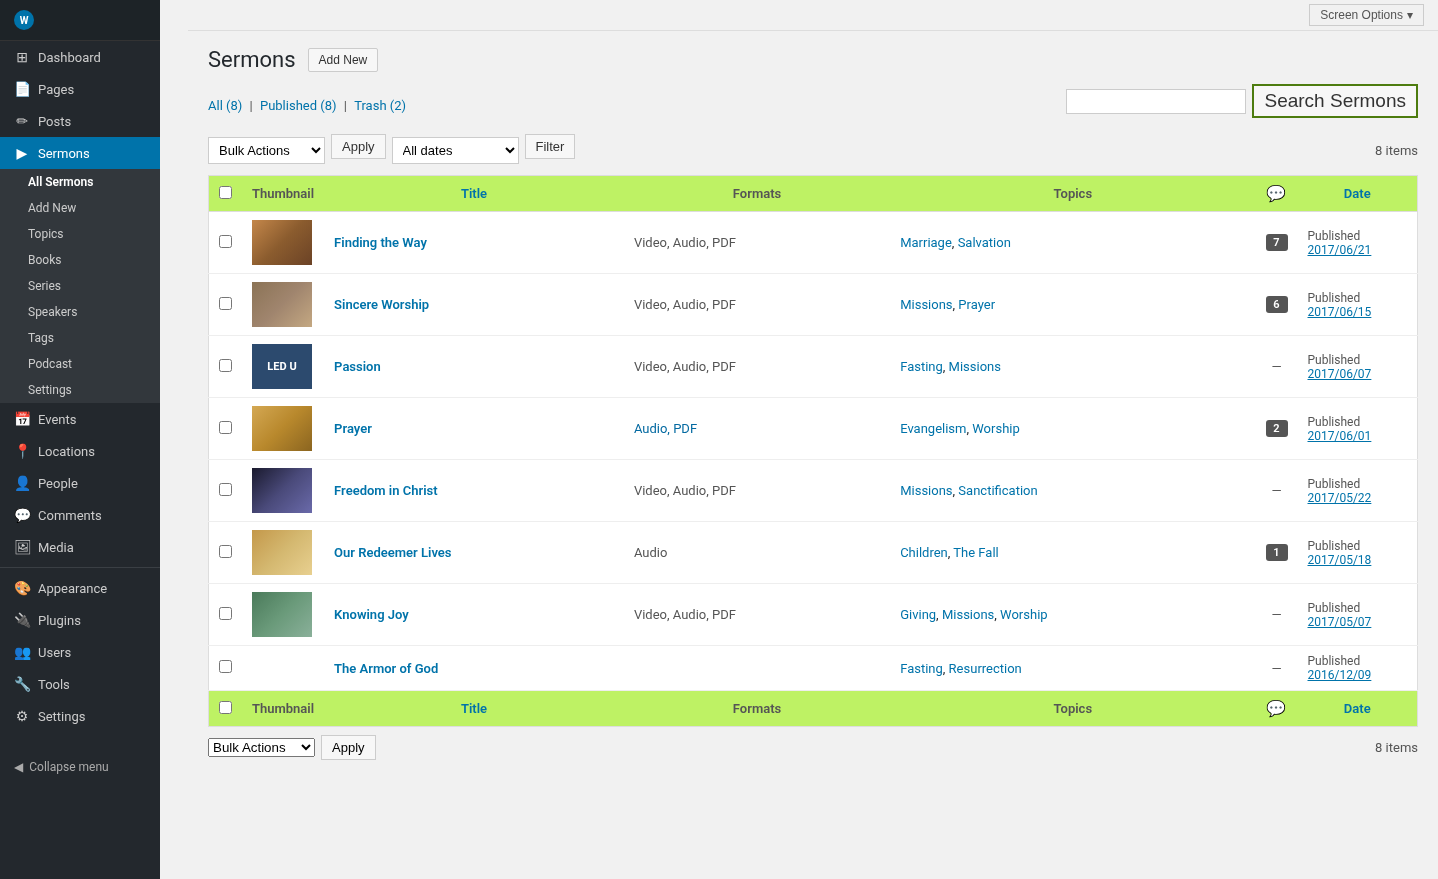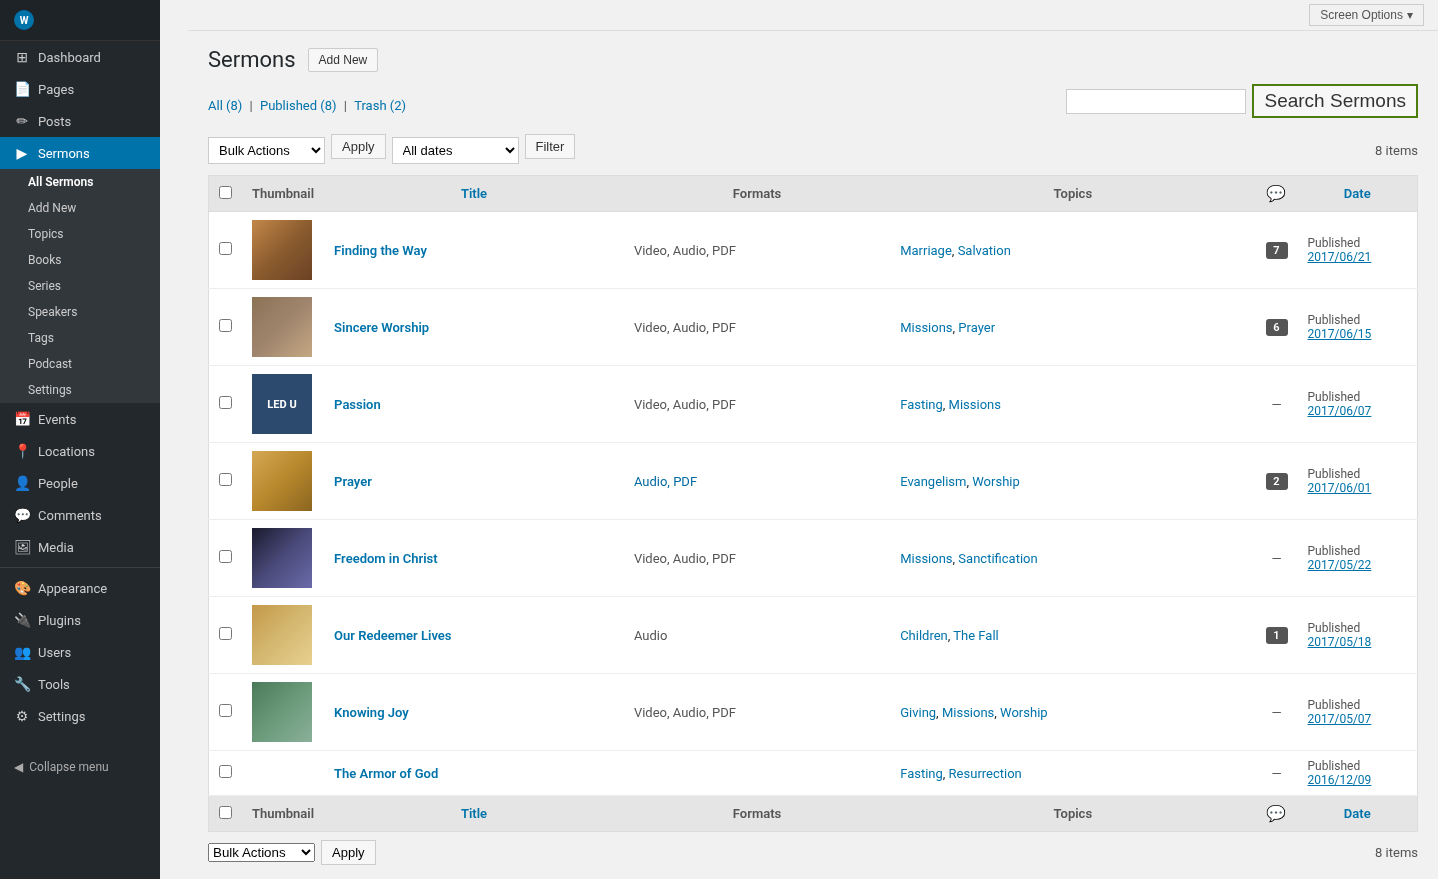--- a/index.html
+++ b/index.html
@@ -166,37 +166,37 @@
       border: 1px solid #ddd;
       border-collapse: collapse;
     }
     .sermon-table th, .sermon-table td {
       padding: 8px 10px;
       border-bottom: 1px solid #eee;
       vertical-align: middle;
       font-size: 13px;
     }
     .sermon-table th {
-      background: #e5e5e5;
+      background: #bef264;
       color: #555;
       font-weight: 600;
       font-size: 13px;
       border-bottom: 1px solid #ddd;
     }
     .sermon-table th.sortable { color: #0073aa; cursor: pointer; }
     .sermon-table .check-col { width: 20px; }
     .sermon-table .thumb-col { width: 80px; }
     .sermon-table .title-col { }
     .sermon-table .formats-col { }
     .sermon-table .topics-col { }
     .sermon-table .comment-col { width: 40px; text-align: center; }
     .sermon-table .date-col { width: 120px; }
     
     .thumb-placeholder {
-      width: 60px; height: 60px;
+      width: 60px; height: 45px;
       display: flex; align-items: center; justify-content: center;
       font-size: 9px; color: #fff; text-align: center;
       overflow: hidden; position: relative;
     }
     .thumb-1 { background: linear-gradient(135deg, #c4874a 0%, #8b5c2e 50%, #6b4226 100%); }
     .thumb-2 { background: linear-gradient(135deg, #8b7355 0%, #a0856e 50%, #c4a882 100%); }
     .thumb-3 { background: #2c4a6e; color: #fff; font-size: 11px; font-weight: bold; }
     .thumb-4 { background: linear-gradient(135deg, #d4a853 0%, #b8882c 50%, #8b6520 100%); }
     .thumb-5 { background: linear-gradient(135deg, #1a1a2e 0%, #4a4a7a 50%, #6a6aaa 100%); }
     .thumb-6 { background: linear-gradient(135deg, #c4984a 0%, #d4b870 50%, #e8d090 100%); }

